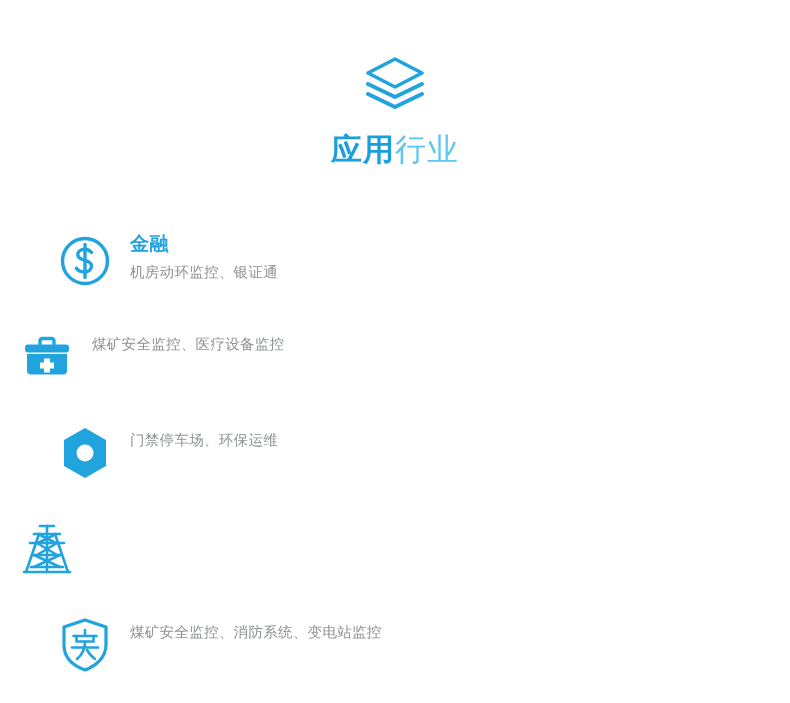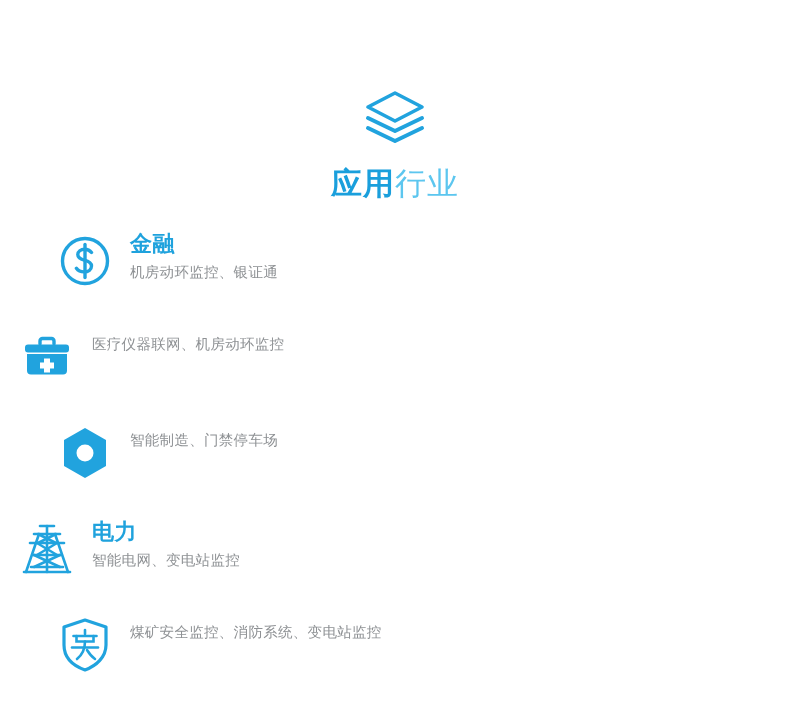--- a/index.html
+++ b/index.html
@@ -18,21 +18,21 @@
   .page {
     width: 790px;
     height: 703px;
     position: relative;
     box-sizing: border-box;
   }
 
   
   .header {
     width: 100%;
-    padding-top: 88px;
+    padding-top: 54px;
     display: flex;
     flex-direction: column;
     align-items: center;
   }
   .header-icon {
     width: 66px;
     height: 58px;
     display: block;
   }
   .header-title {
@@ -79,21 +79,21 @@
     justify-content: center;
     margin-top: 2px;
   }
   .cell-icon svg { display: block; }
 
   .cell-text {
     margin-left: 16px;
     padding-top: 4px;
   }
   .cell-title {
-    font-size: 22px;
+    font-size: 19px;
     line-height: 24px;
     font-weight: bold;
     color: #1fa2dd;
     letter-spacing: 0.5px;
     white-space: nowrap;
   }
   .cell-desc {
     margin-top: 6px;
     font-size: 14.5px;
     line-height: 20px;
@@ -141,33 +141,33 @@
     <div class="cell col-right">
       <span class="cell-icon">
         <svg width="52" height="52" viewBox="0 0 52 52" fill="none" xmlns="http://www.w3.org/2000/svg">
           <path d="M19 13v-3a2.5 2.5 0 0 1 2.5-2.5h9A2.5 2.5 0 0 1 33 10v3" stroke="#21a3de" stroke-width="3.4" stroke-linecap="round" fill="none"></path>
           <rect x="4" y="13.5" width="44" height="8" rx="3" fill="#21a3de"></rect>
           <path d="M6 23h40v16.5a4 4 0 0 1-4 4H10a4 4 0 0 1-4-4V23z" fill="#21a3de"></path>
           <path d="M23 27.5h6v4h4v6h-4v4h-6v-4h-4v-6h4v-4z" fill="#ffffff"></path>
         </svg>
       </span>
       <div class="cell-text">
-        <div class="cell-desc">医疗仪器联网、机房动环监控</div>
+        <div class="cell-desc">煤矿安全监控、医疗设备监控</div>
       </div>
     </div>
 
     <div class="cell col-left">
       <span class="cell-icon">
         <svg width="50" height="54" viewBox="0 0 50 54" fill="none" xmlns="http://www.w3.org/2000/svg">
           <path d="M25 2 L46 14 V40 L25 52 L4 40 V14 Z" fill="#21a3de"></path>
           <circle cx="25" cy="27" r="8.5" fill="#ffffff"></circle>
         </svg>
       </span>
       <div class="cell-text">
-        <div class="cell-desc">智能制造、门禁停车场</div>
+        <div class="cell-desc">门禁停车场、环保运维</div>
       </div>
     </div>
 
     <div class="cell col-right">
       <span class="cell-icon">
         <svg width="52" height="54" viewBox="0 0 52 54" fill="none" xmlns="http://www.w3.org/2000/svg">
           <g stroke="#21a3de" stroke-width="2.6" stroke-linecap="round">
             <path d="M26 4 V50"></path>
             <path d="M13 12 H39"></path>
             <path d="M9 21 H43"></path>
@@ -179,24 +179,20 @@
             <path d="M36 21 L16 33"></path>
             <path d="M13 33 L39 45"></path>
             <path d="M39 33 L13 45"></path>
             <path d="M10 45 H42"></path>
             <path d="M17 12 L35 21"></path>
             <path d="M35 12 L17 21"></path>
             <path d="M19 4 H33"></path>
           </g>
         </svg>
       </span>
-      <div class="cell-text">
-        <div class="cell-title">电力</div>
-        <div class="cell-desc">智能电网、变电站监控</div>
-      </div>
     </div>
 
     <div class="cell col-left">
       <span class="cell-icon">
         <svg width="50" height="56" viewBox="0 0 50 56" fill="none" xmlns="http://www.w3.org/2000/svg">
           <path d="M25 3 L46 10 V28c0 12-9.5 20.5-21 25C12.5 48.5 4 40 4 28V10 Z" stroke="#21a3de" stroke-width="3.2" stroke-linejoin="round" fill="none"></path>
           <g stroke="#21a3de" stroke-width="2.6" stroke-linecap="round">
             <path d="M25 13 V17"></path>
             <path d="M13.5 19 H36.5"></path>
             <path d="M16.5 19 V24.5 H33.5 V19"></path>

